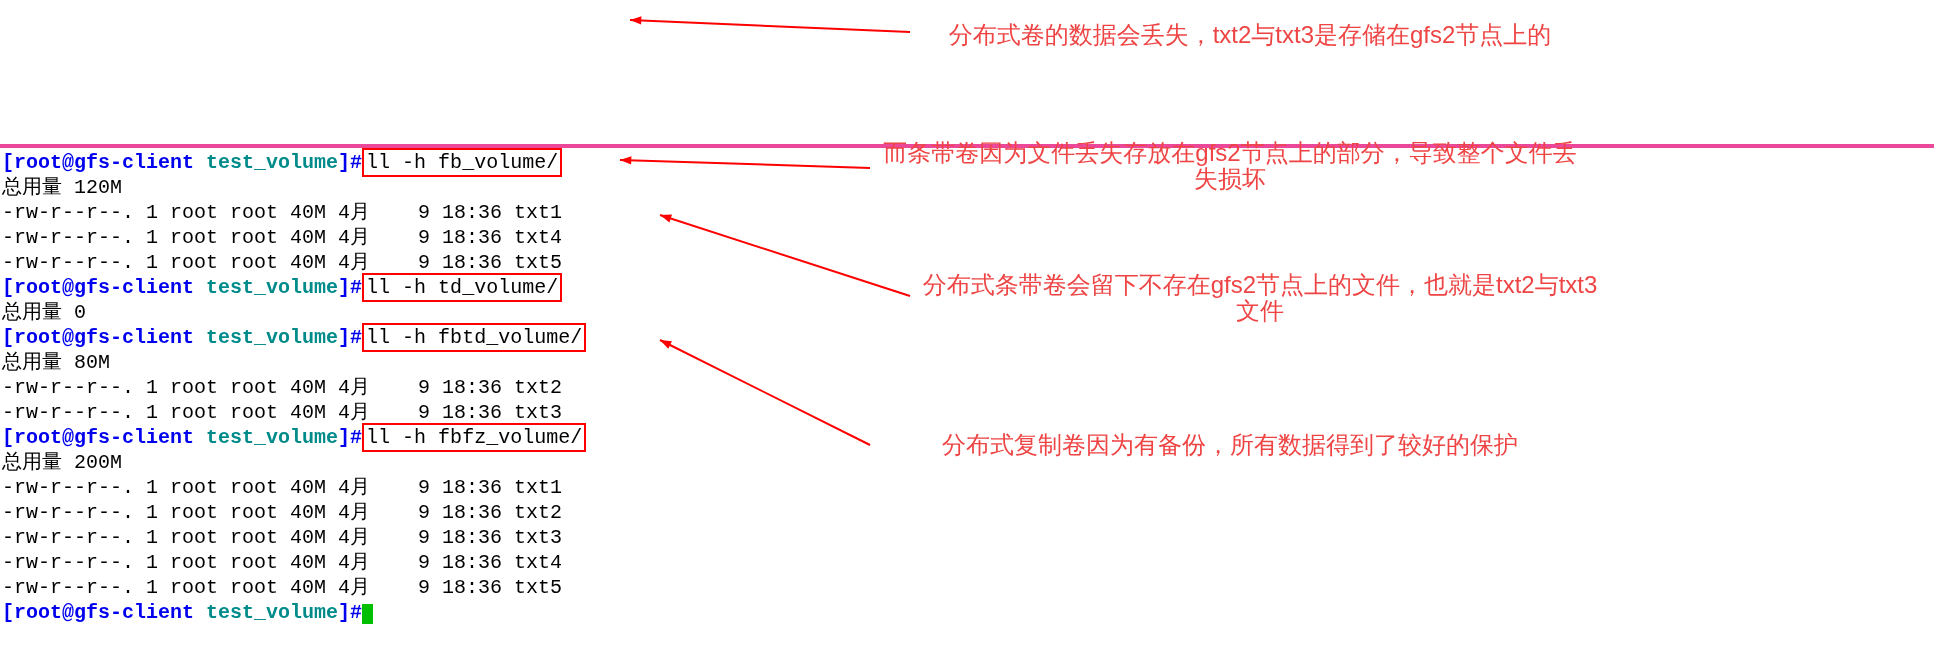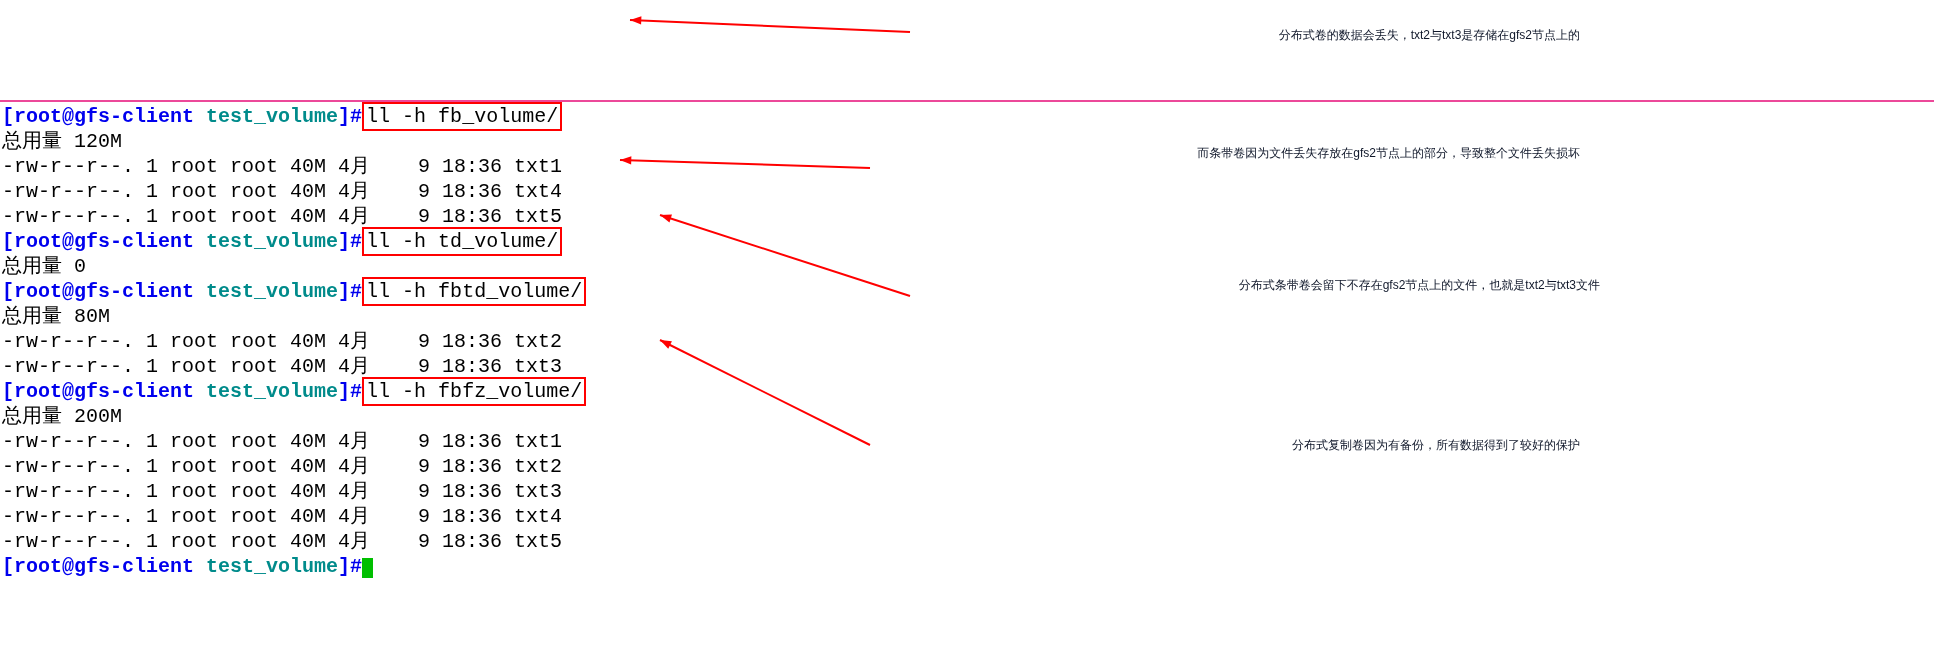--- a/index.html
+++ b/index.html
@@ -28,34 +28,35 @@
   .cursor {
     background: #00bf00;
     color: #00bf00;
     display: inline-block;
     width: 11px;
     height: 20px;
     vertical-align: text-bottom;
   }
   .annotation {
     position: absolute;
-    color: #0f172a;
+    color: #ef4444;
     font-family: "SimSun","Microsoft YaHei",sans-serif;
-    font-size: 12px;
+    font-size: 24px;
     white-space: normal;
     line-height: 26px;
-    text-align: right;
+    text-align: center;
   }
   svg.arrow {
     position: absolute;
     overflow: visible;
     pointer-events: none;
   }
   .topbar {
-    border-top: 2px solid #ec4899;
+    border-top: 4px solid #ec4899;
+    margin-top: 44px;
   }
 </style>
 </head>
 <body>
 
 
 
 <div class="terminal topbar" id="terminal"><div><span class="prompt-blue">[</span><span class="prompt-blue">root@gfs-client</span> <span class="prompt-teal">test_volume</span><span class="prompt-blue">]#</span><span class="box-red">ll -h fb_volume/</span></div><div>总用量 120M</div><div>-rw-r--r--. 1 root root 40M 4月    9 18:36 txt1</div><div>-rw-r--r--. 1 root root 40M 4月    9 18:36 txt4</div><div>-rw-r--r--. 1 root root 40M 4月    9 18:36 txt5</div><div><span class="prompt-blue">[</span><span class="prompt-blue">root@gfs-client</span> <span class="prompt-teal">test_volume</span><span class="prompt-blue">]#</span><span class="box-red">ll -h td_volume/</span></div><div>总用量 0</div><div><span class="prompt-blue">[</span><span class="prompt-blue">root@gfs-client</span> <span class="prompt-teal">test_volume</span><span class="prompt-blue">]#</span><span class="box-red">ll -h fbtd_volume/</span></div><div>总用量 80M</div><div>-rw-r--r--. 1 root root 40M 4月    9 18:36 txt2</div><div>-rw-r--r--. 1 root root 40M 4月    9 18:36 txt3</div><div><span class="prompt-blue">[</span><span class="prompt-blue">root@gfs-client</span> <span class="prompt-teal">test_volume</span><span class="prompt-blue">]#</span><span class="box-red">ll -h fbfz_volume/</span></div><div>总用量 200M</div><div>-rw-r--r--. 1 root root 40M 4月    9 18:36 txt1</div><div>-rw-r--r--. 1 root root 40M 4月    9 18:36 txt2</div><div>-rw-r--r--. 1 root root 40M 4月    9 18:36 txt3</div><div>-rw-r--r--. 1 root root 40M 4月    9 18:36 txt4</div><div>-rw-r--r--. 1 root root 40M 4月    9 18:36 txt5</div><div><span class="prompt-blue">[</span><span class="prompt-blue">root@gfs-client</span> <span class="prompt-teal">test_volume</span><span class="prompt-blue">]#</span><span class="cursor"></span></div></div>
 
 <div id="annos"><div class="annotation" style="top: 22px; left: 920px; width: 660px;">分布式卷的数据会丢失，txt2与txt3是存储在gfs2节点上的</div><div class="annotation" style="top: 140px; left: 880px; width: 700px;">而条带卷因为文件丢失存放在gfs2节点上的部分，导致整个文件丢失损坏</div><div class="annotation" style="top: 272px; left: 920px; width: 680px;">分布式条带卷会留下不存在gfs2节点上的文件，也就是txt2与txt3文件</div><div class="annotation" style="top: 432px; left: 880px; width: 700px;">分布式复制卷因为有备份，所有数据得到了较好的保护</div></div>

